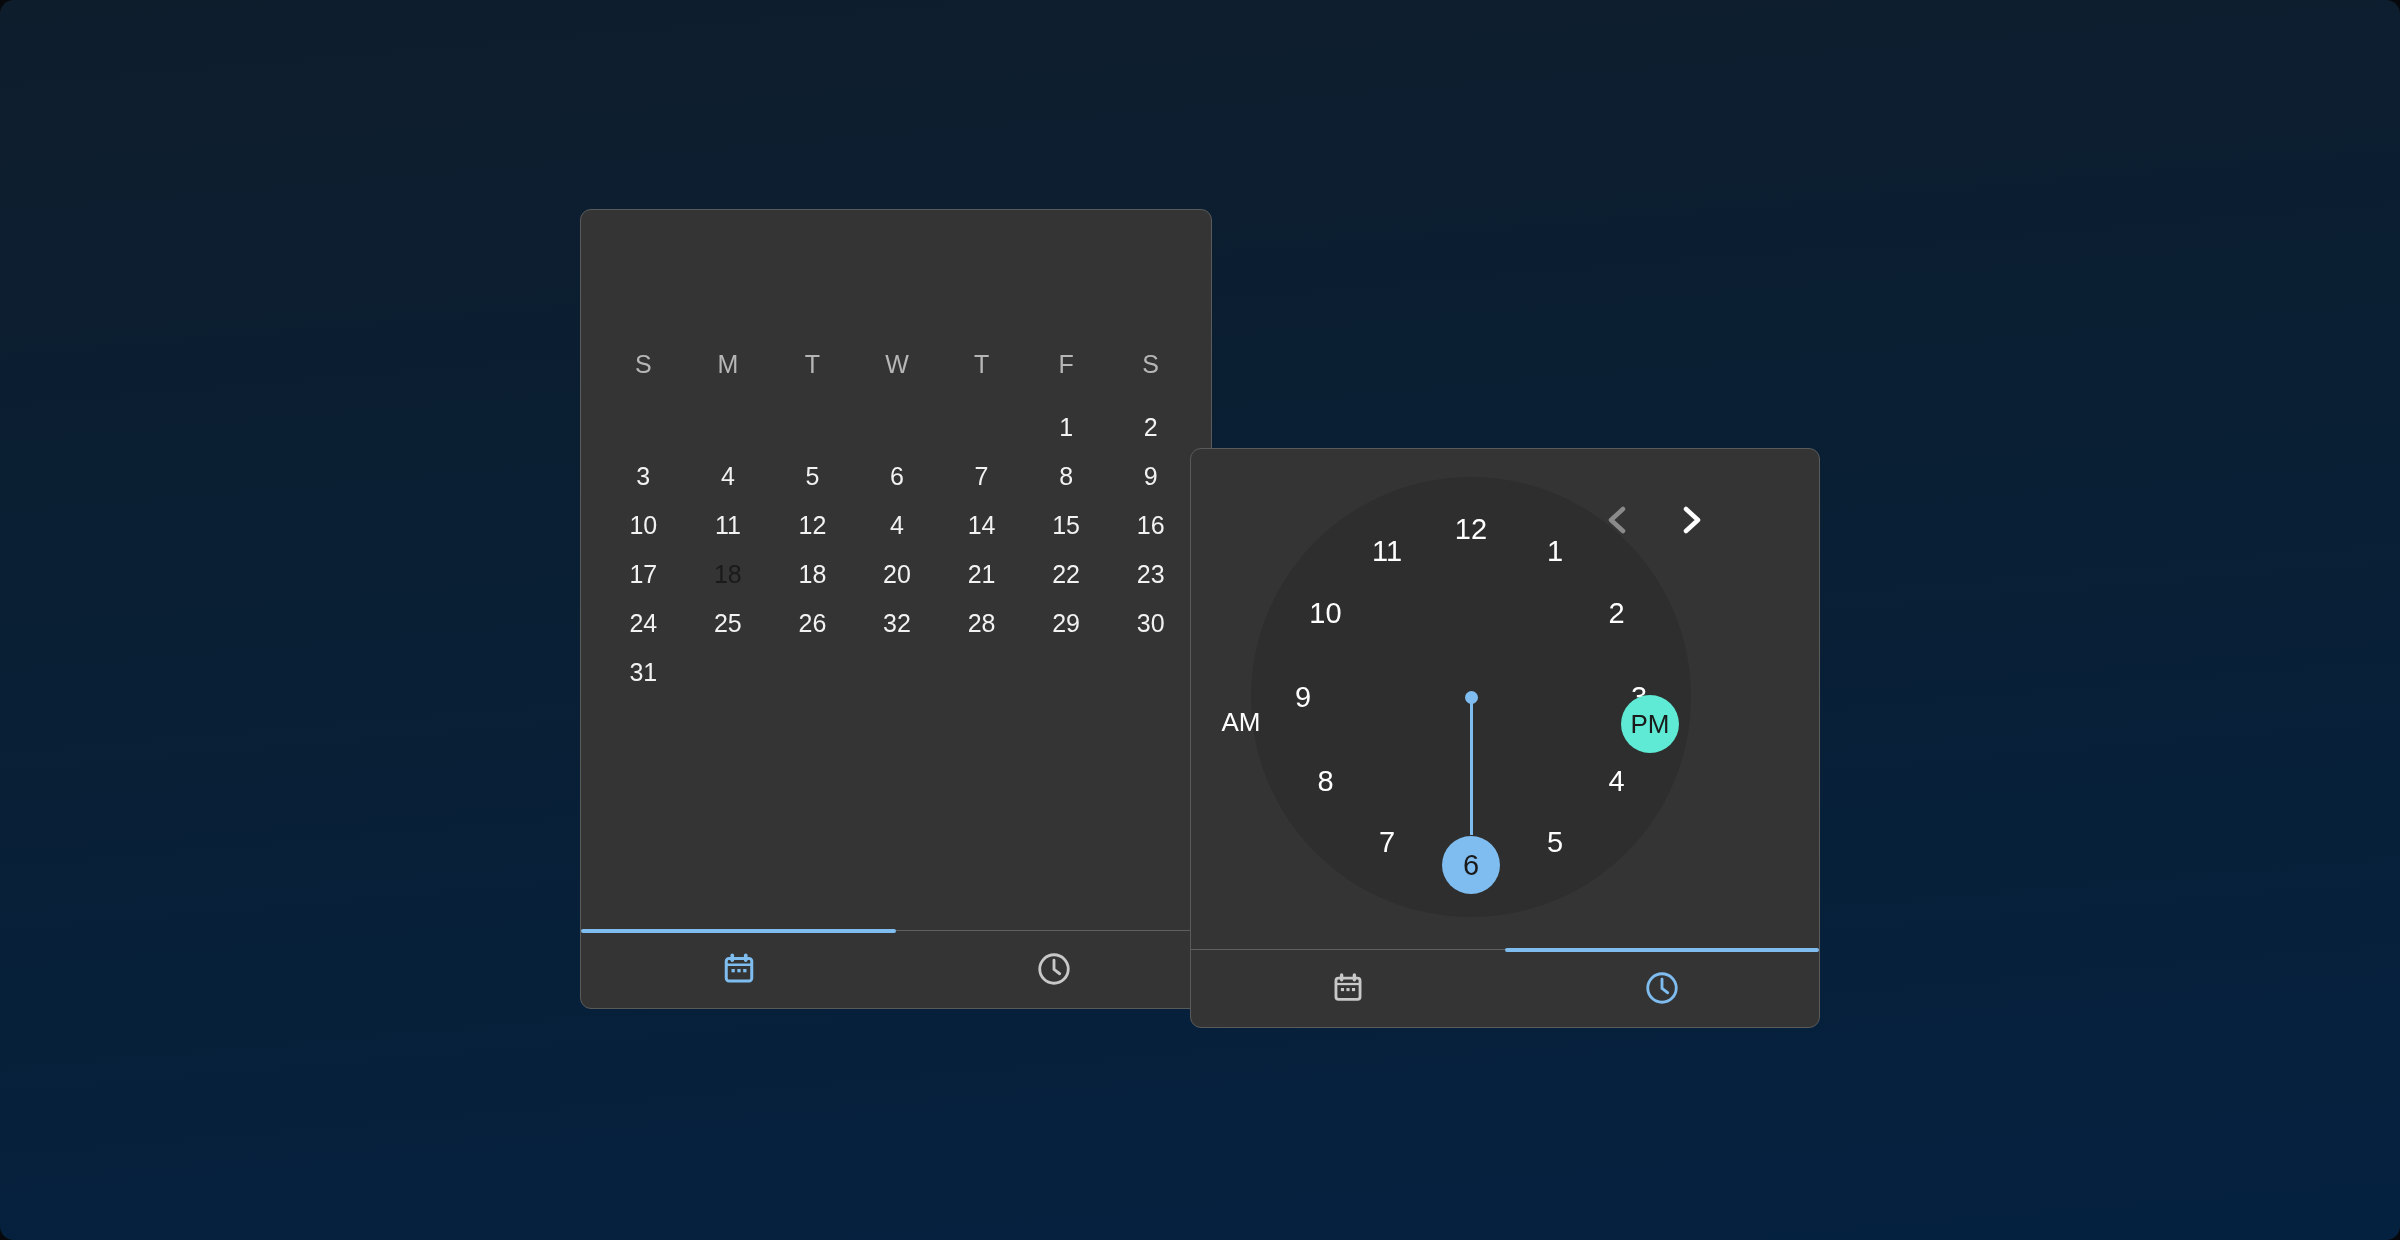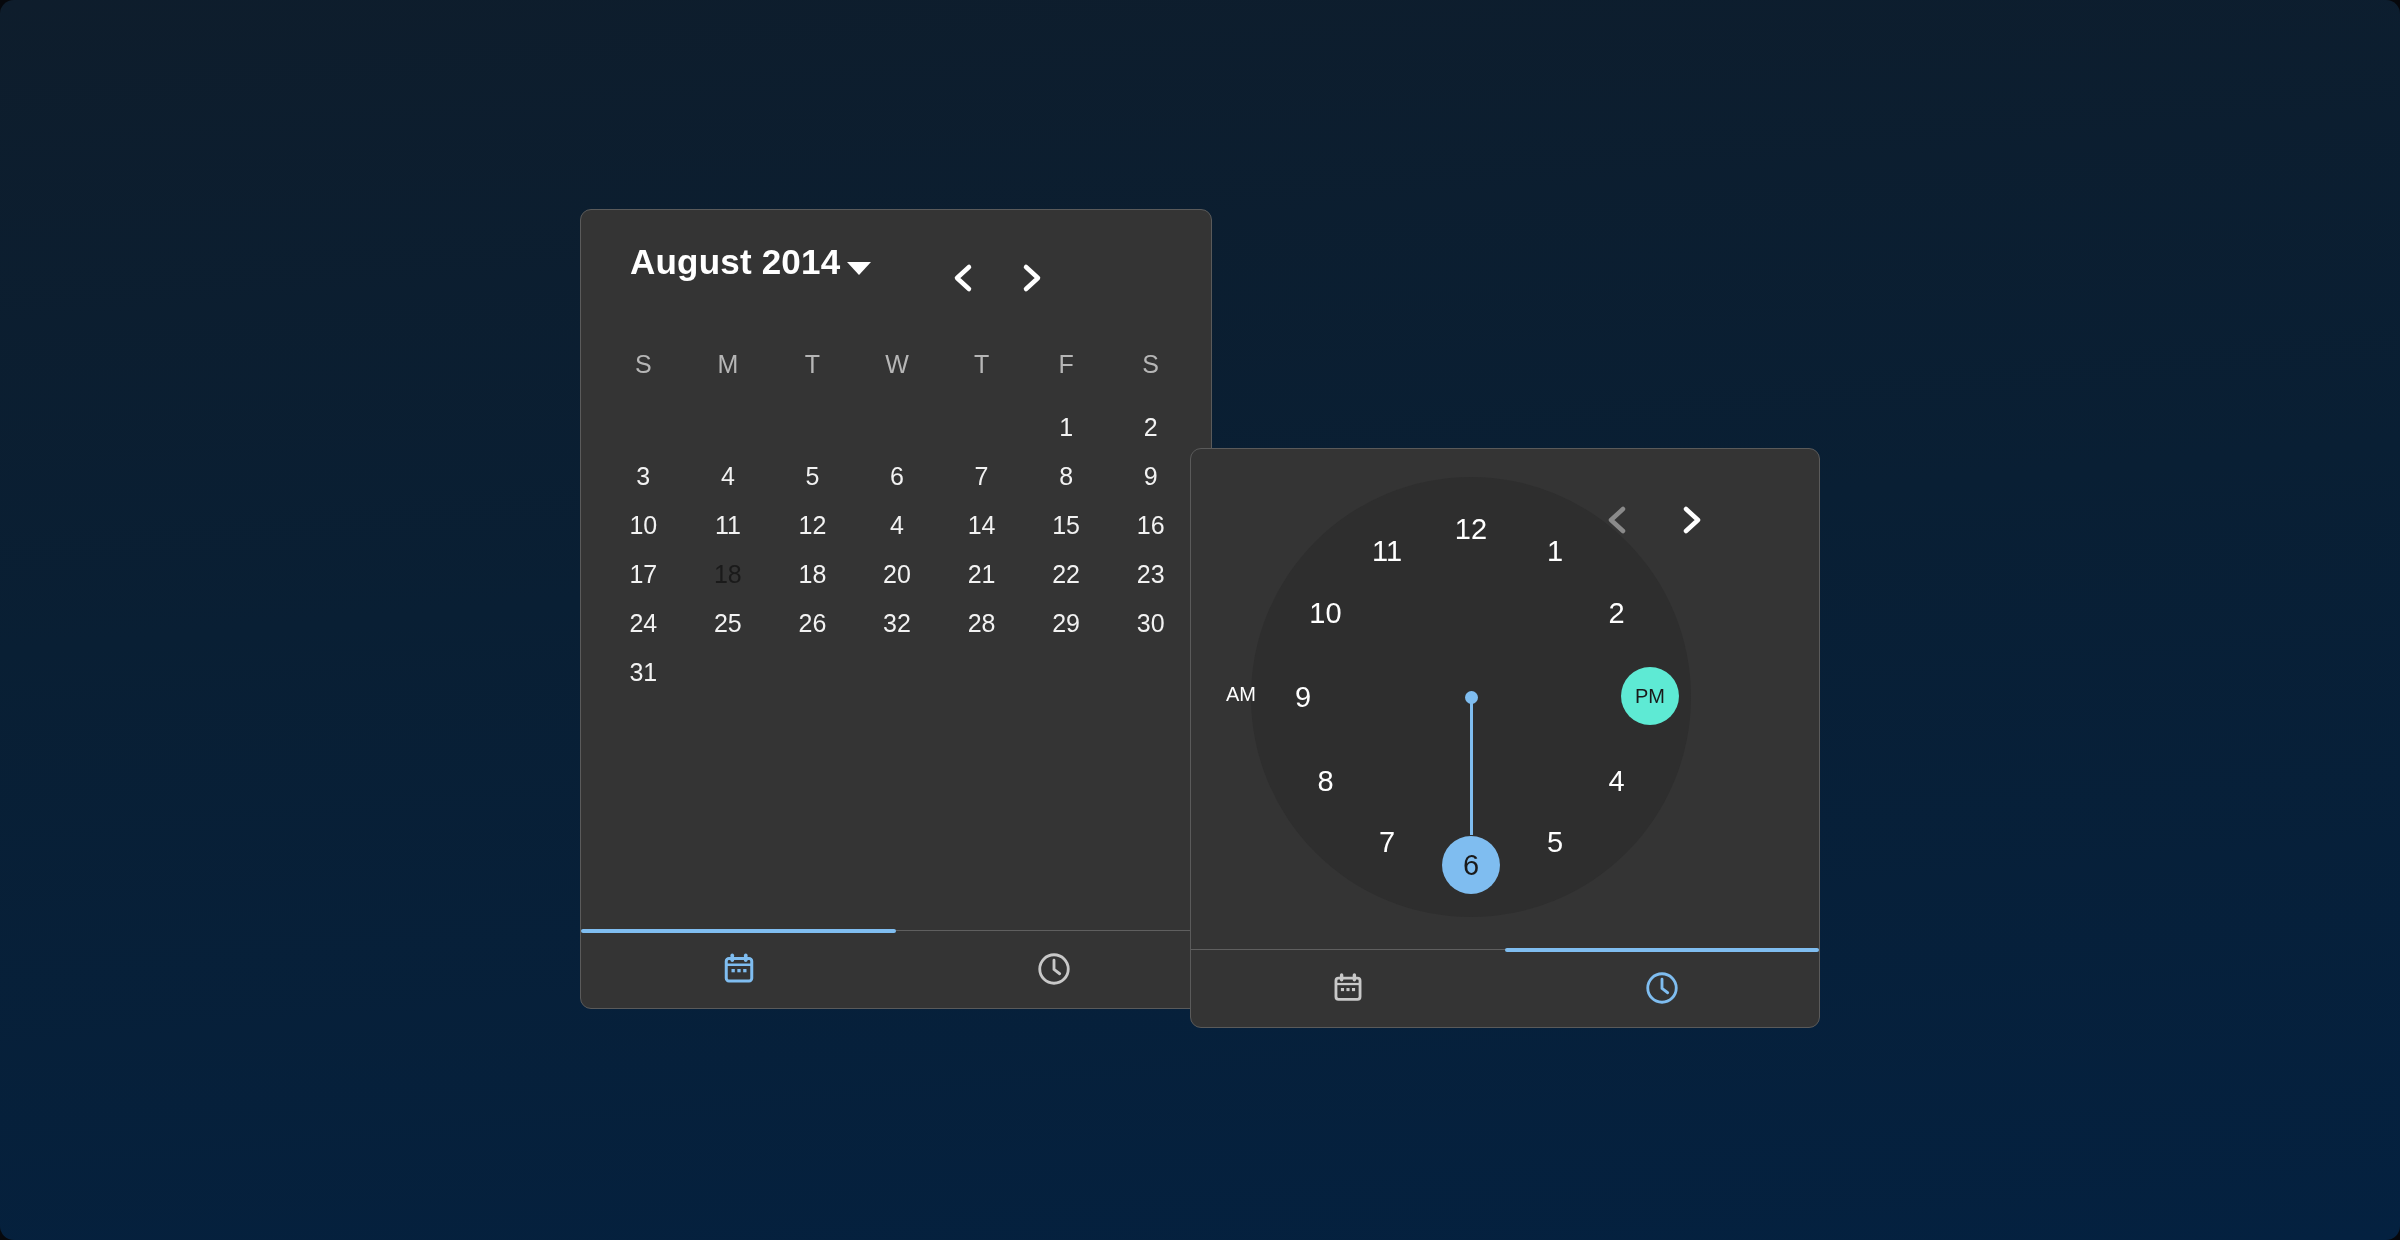--- a/index.html
+++ b/index.html
@@ -230,59 +230,45 @@
   }
   .clock-center {
     position: absolute;
     width: 13px;
     height: 13px;
     border-radius: 50%;
     background: #7fbdf0;
   }
   .meridiem {
     position: absolute;
-    font-size: 20px;
+    font-size: 26px;
     display: flex;
     align-items: center;
     justify-content: center;
+    margin-top: 28px;
   }
   .meridiem.off {
     color: #ffffff;
   }
   .meridiem.on {
     color: #1a1a1a;
     width: 58px;
     height: 58px;
     border-radius: 50%;
     background: #5eead4;
   }
 </style>
 </head>
 <body>
 
 <div id="screen">
   <div class="layer">
 
     <div class="panel" id="date-panel">
 
-      <div class="dp-header">
-        <div class="dp-title">August 2014</div>
-        <div class="dp-caret"></div>
-
-        <div class="nav-chevron" id="dp-prev">
-          <svg width="46" height="46" viewBox="0 0 46 46">
-            <polyline points="28,12 16,23 28,34" fill="none" stroke="#ffffff" stroke-width="4.5" stroke-linecap="round" stroke-linejoin="round"></polyline>
-          </svg>
-        </div>
-        <div class="nav-chevron" id="dp-next">
-          <svg width="46" height="46" viewBox="0 0 46 46">
-            <polyline points="18,12 30,23 18,34" fill="none" stroke="#ffffff" stroke-width="4.5" stroke-linecap="round" stroke-linejoin="round"></polyline>
-          </svg>
-        </div>
-      </div>
 
       <div class="dp-weekdays" id="dp-weekdays">
           <span>S</span>
           <span>M</span>
           <span>T</span>
           <span>W</span>
           <span>T</span>
           <span>F</span>
           <span>S</span>
         </div>

